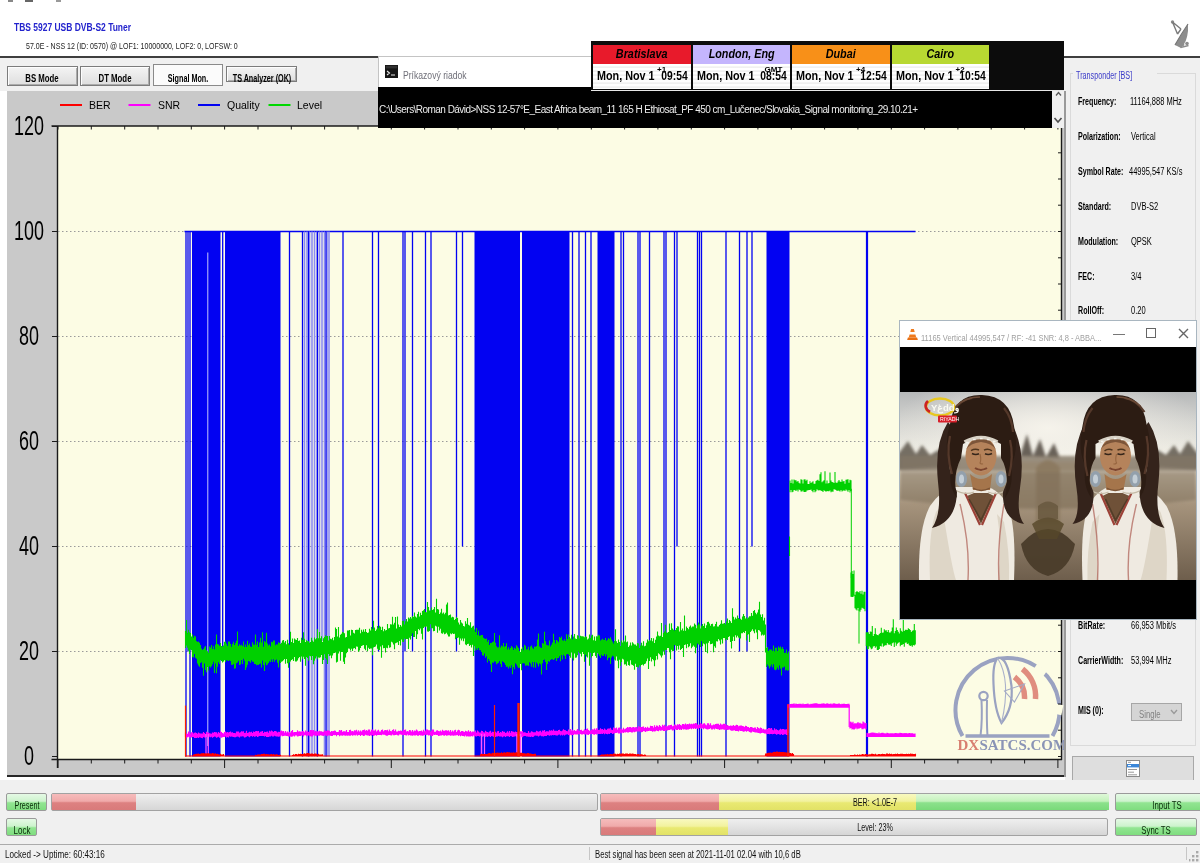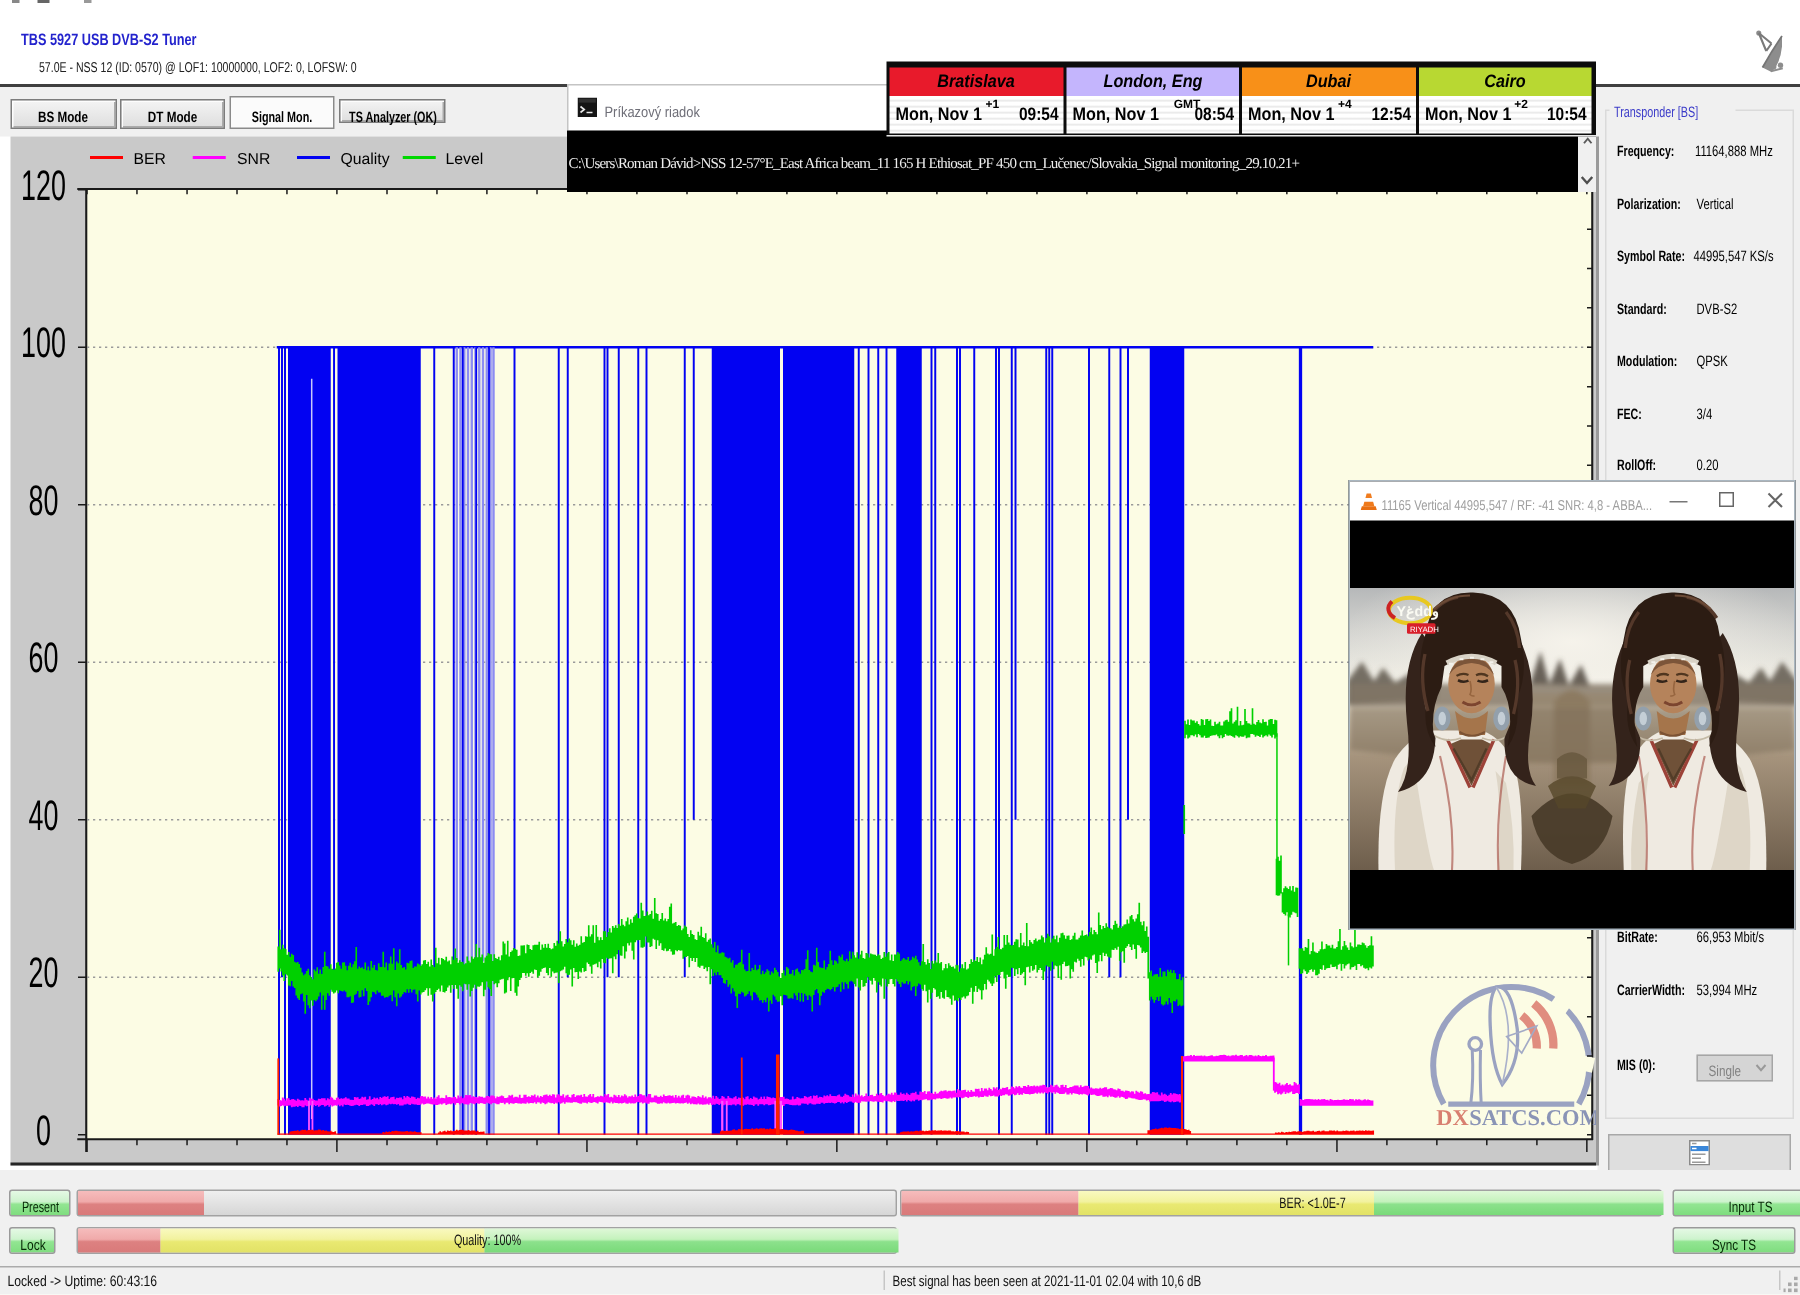--- a/index.html
+++ b/index.html
@@ -178,34 +178,33 @@
 <div class="abs" style="left:0;top:779.5px;width:1200px;height:83.5px;background:#f0f0f0"></div>
 <div class="abs gbtn" style="left:6px;top:793px;width:41px;height:18px">
       <span class="nc" style="transform:translateX(-50%) scaleX(0.72)">Present</span>
     </div>
 <div class="abs gbtn" style="left:6px;top:818px;width:31px;height:18px">
       <span class="nc" style="transform:translateX(-50%) scaleX(0.8)">Lock</span>
     </div>
 <div class="abs bar" style="left:51px;top:793px;width:547px;height:18px">
   <div class="seg segred" style="left:0;width:84px"></div>
 </div>
-<div class="abs bar" style="left:51px;top:818px;width:547px;height:18px">
-  <div class="seg segred" style="left:0;width:55px"></div>
-  <div class="seg segyel" style="left:55px;width:216px"></div>
-  <div class="seg seggrn" style="left:271px;width:276px"></div>
-  <div class="bartext">
-        <span class="nc" style="transform:translateX(-50%) scaleX(0.72)">Quality: 100%</span>
-      </div>
-</div>
 <div class="abs bar" style="left:600px;top:793px;width:508px;height:18px">
   <div class="seg segred" style="left:0;width:118px"></div>
   <div class="seg segyel" style="left:118px;width:197px"></div>
   <div class="seg seggrn" style="left:315px;width:193px"></div>
   <div class="bartext" style="left:21px">
         <span class="nc" style="transform:translateX(-50%) scaleX(0.72)">BER: &lt;1.0E-7</span>
+      </div>
+</div>
+<div class="abs bar" style="left:600px;top:818px;width:508px;height:18px">
+  <div class="seg segred" style="left:0;width:55px"></div>
+  <div class="seg segyel" style="left:55px;width:72px"></div>
+  <div class="bartext" style="left:21px">
+        <span class="nc" style="transform:translateX(-50%) scaleX(0.72)">Level: 23%</span>
       </div>
 </div>
 <div class="abs gbtn" style="left:1115px;top:793px;width:104px;height:18px">
       <span class="nc" style="transform:translateX(-50%) scaleX(0.78)">Input TS</span>
     </div>
 <div class="abs gbtn" style="left:1115px;top:818px;width:82px;height:18px">
       <span class="nc" style="transform:translateX(-50%) scaleX(0.78)">Sync TS</span>
     </div>
 <div class="abs" style="left:0;top:844px;width:1200px;height:19px;background:#f0f0f0;border-top:1px solid #ababab"></div>
 <div class="abs" style="left:5px;top:843.5px"><span class="nx" style="font-size:10px;color:#111;transform:scaleX(0.81)">Locked -&gt; Uptime: 60:43:16</span></div>
@@ -225,32 +224,32 @@
 
 <div class="abs" style="left:378px;top:56px;width:686px;height:72px">
  <div class="abs" style="left:0;top:0;width:686px;height:31px;background:#fff;border:1px solid #c4c4c4;border-bottom:none"></div>
  <svg class="abs" style="left:7px;top:9px" width="13" height="13" viewBox="0 0 13 13">
         <rect width="13" height="13" fill="#151515"></rect>
         <rect x="0.8" y="0.8" width="11.4" height="2.6" fill="#303030"></rect>
         <path d="M2,6 l2.5,2 -2.5,2 M6,10 h4" stroke="#e8e8e8" stroke-width="1.1" fill="none"></path>
       </svg>
  <div class="abs" style="left:25px;top:8.5px"><span class="nx" style="font-size:10px;color:#6f6f78;transform:scaleX(0.86)">Príkazový riadok</span></div>
  <div class="abs" style="left:0;top:31px;width:686px;height:41px;background:#000"></div>
- <div class="abs" style="left:1px;top:48px;font-family:Liberation Serif, serif;font-size:10px;letter-spacing:-0.537px;color:#ededed;white-space:pre" id="contxt">C:\Users\Roman Dávid&gt;NSS 12-57°E_East Africa beam_11 165 H Ethiosat_PF 450 cm_Lučenec/Slovakia_Signal monitoring_29.10.21+</div>
+ <div class="abs" style="left:1px;top:48px;font-family:Liberation Sans, sans-serif;font-size:10px;letter-spacing:-0.537px;color:#ededed;white-space:pre" id="contxt">C:\Users\Roman Dávid&gt;NSS 12-57°E_East Africa beam_11 165 H Ethiosat_PF 450 cm_Lučenec/Slovakia_Signal monitoring_29.10.21+</div>
  <div class="abs" style="left:674px;top:31px;width:12px;height:41px;background:#f0f0f0"></div>
  <svg class="abs" style="left:676.5px;top:35px" width="7" height="6" viewBox="0 0 7 6">
         <path d="M1,4.5 L3.5,1.5 L6,4.5" stroke="#5a5a5a" stroke-width="1.3" fill="none"></path>
       </svg>
  <svg class="abs" style="left:675px;top:60px" width="10" height="8" viewBox="0 0 10 8">
         <path d="M1.5,2 L5,6 L8.5,2" stroke="#4e4e4e" stroke-width="1.6" fill="none"></path>
       </svg>
 </div>
 
 <div class="abs" style="left:590.5px;top:41px;width:473px;height:50px;background:#0c0c0c;border-bottom:1.5px solid #e8e8e8">
- <div style="position:absolute;left:2.5px;top:4px;width:468px;height:44px;display:flex">
+ <div style="position:absolute;left:2.5px;top:4px;width:396px;height:44px;display:flex">
   <div style="flex:1;border-right:2.5px solid #0c0c0c;position:relative">
           <div class="chead" style="background:#e81a2b"><span>Bratislava</span></div>
           <div class="cbody">
             <span class="cdate">Mon, Nov 1</span>
             <span class="coff">+1</span>
             <span class="ctime">09:54</span>
           </div>
         </div>
   <div style="flex:1;border-right:2.5px solid #0c0c0c;position:relative">
           <div class="chead" style="background:#c4b5fd"><span>London, Eng</span></div>

